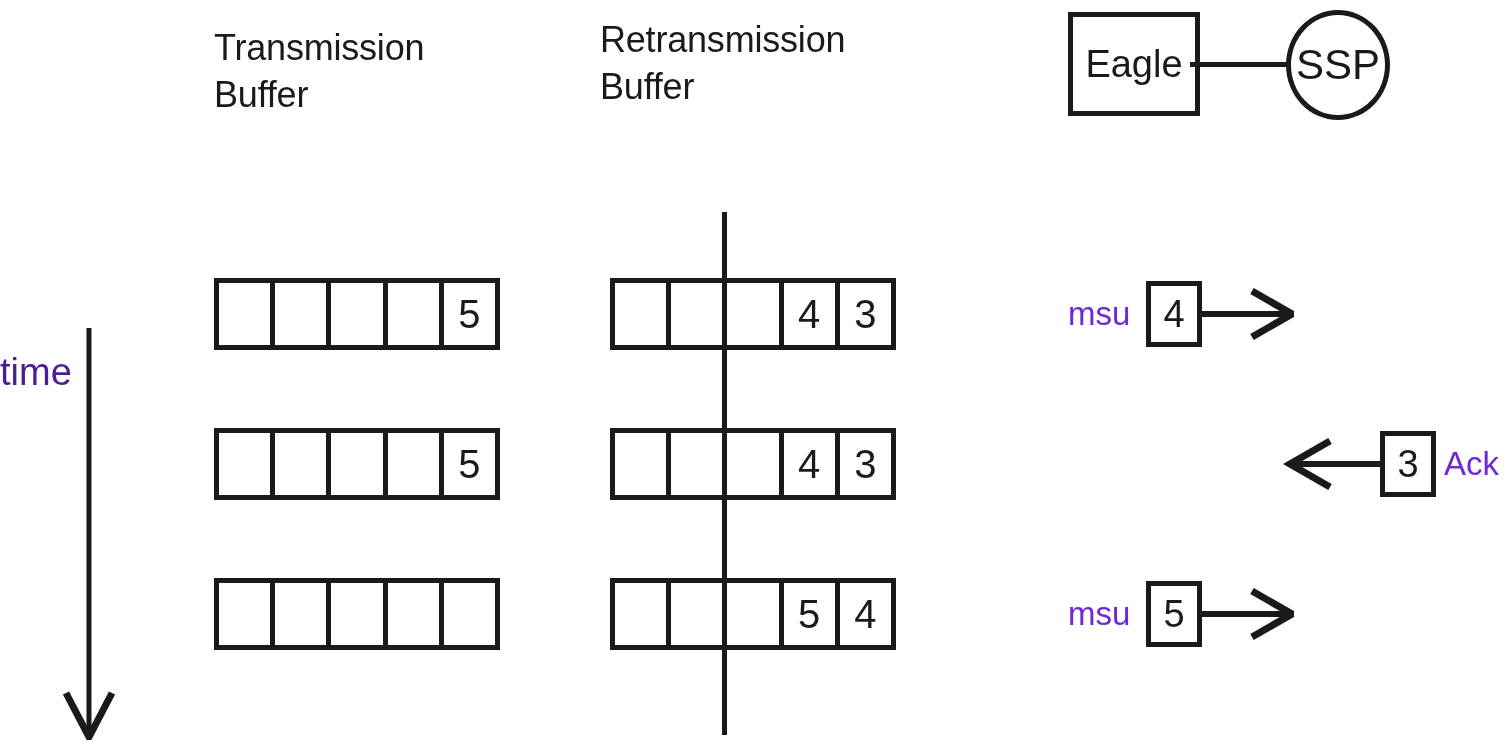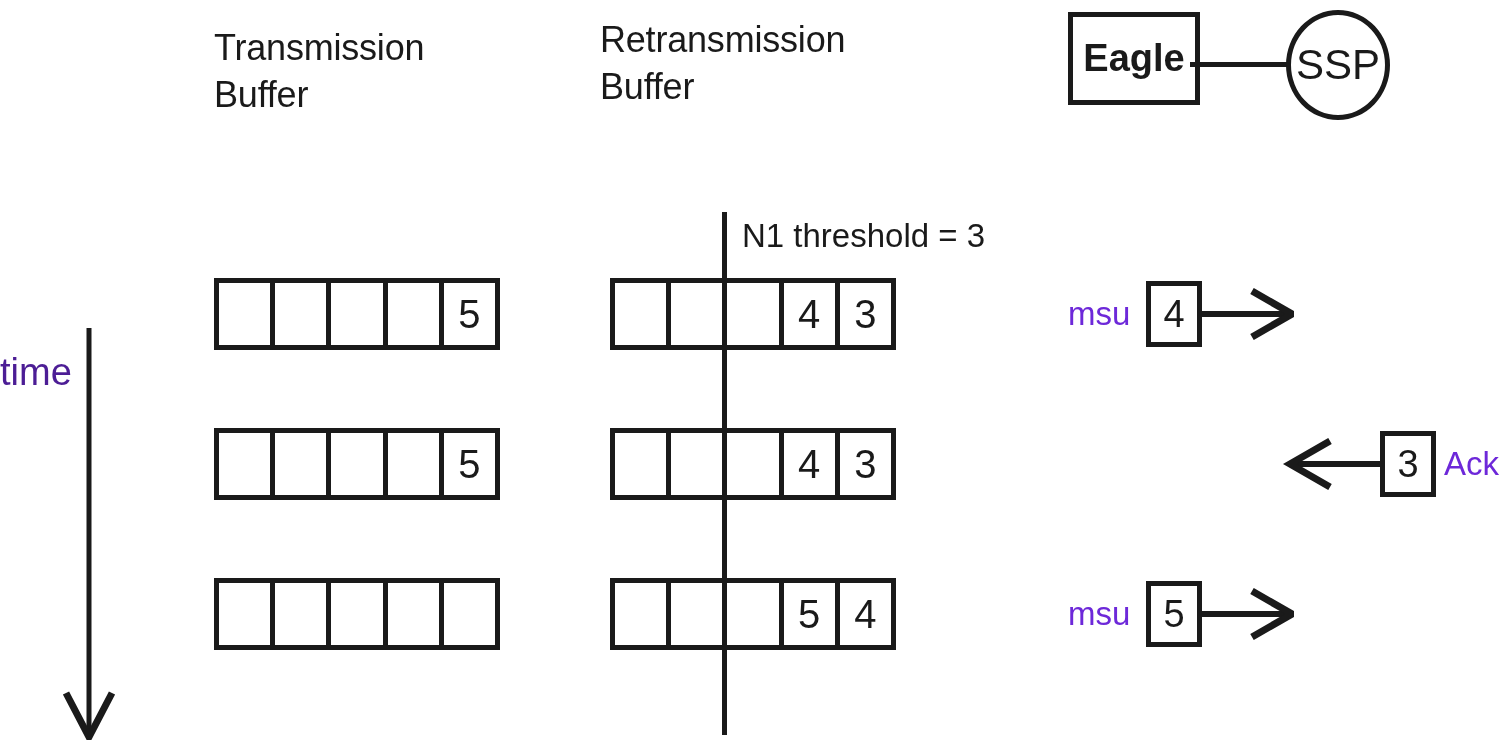--- a/index.html
+++ b/index.html
@@ -138,31 +138,30 @@
 <div id="canvas">
 
   <div class="col-title" style="left:214px; top:24px; width:286px;">Transmission
 Buffer</div>
 
   <div class="col-title" style="left:600px; top:16px; width:306px;">Retransmission
 Buffer</div>
 
   <div class="legend-link" style="left:1190px; top:62px; width:105px;"></div>
 
-  <div class="legend-box" style="left:1068px; top:12px; width:132px; height:93px;font-weight:bold;">
+  <div class="legend-box" style="left:1068px; top:12px; width:132px; height:104px;">
     <span>Eagle</span>
   </div>
 
   <div class="legend-ellipse" style="left:1286px; top:10px; width:104px; height:110px;">
     <span>SSP</span>
   </div>
 
   <div class="threshold-line" style="left:722px; top:212px; height:523px;"></div>
 
-  <div class="threshold-label" style="left:742px; top:216px;">N1 threshold = 3</div>
 
   <div class="time-label" style="left:0px; top:350px;">time</div>
 
   <svg class="time-axis" style="left:58px; top:325px;" width="64" height="415" viewBox="0 0 64 415">
     <line x1="31" y1="3" x2="31" y2="405" stroke="#1a1a1a" stroke-width="5"></line>
     <polyline points="8,368 31,412 54,368" fill="none" stroke="#1a1a1a" stroke-width="7" stroke-linecap="butt" stroke-linejoin="miter"></polyline>
   </svg>
 
   <div class="buffer" style="left:214px; top:278px; width:286px; height:72px;">
     <div class="cell"></div>

